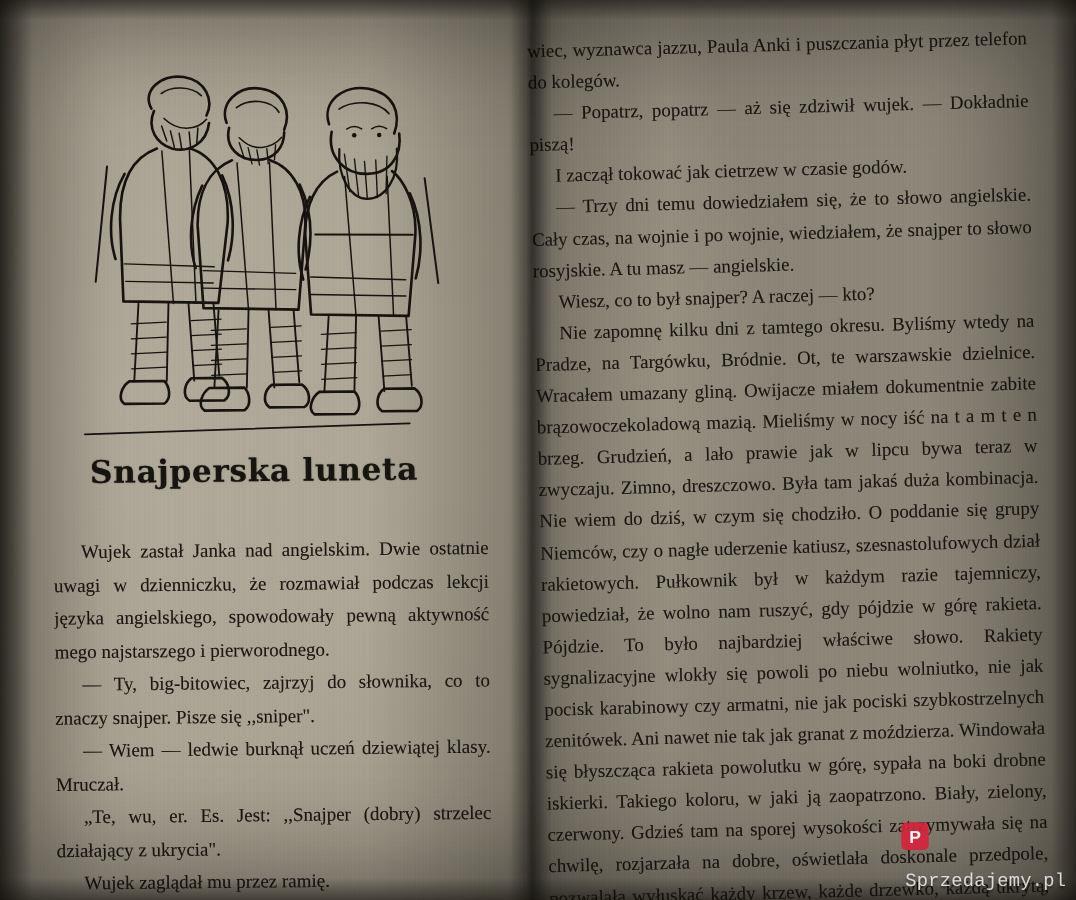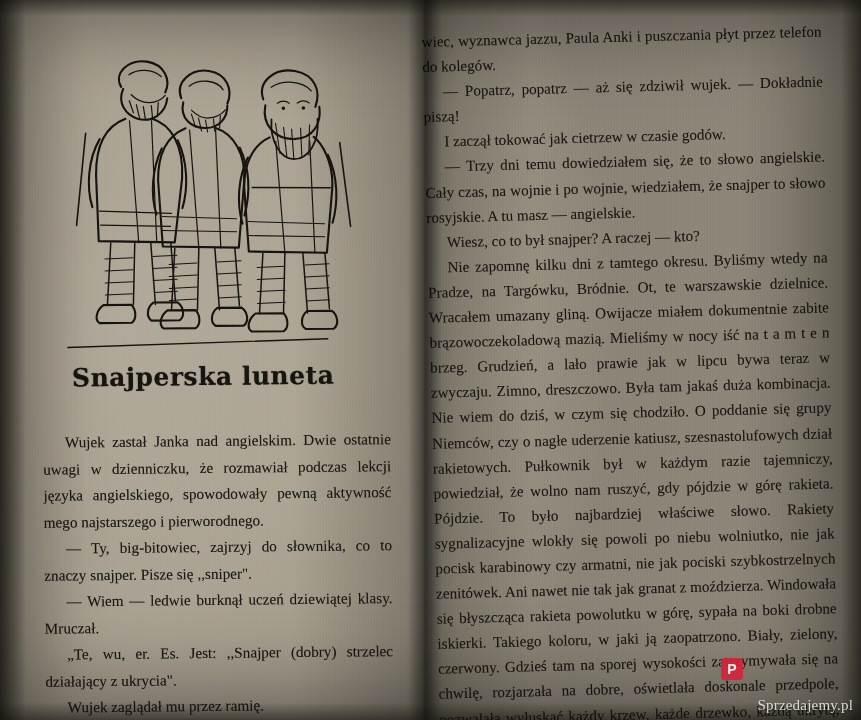--- a/index.html
+++ b/index.html
@@ -139,21 +139,21 @@
     font-size: 14px;
     font-weight: bold;
     line-height: 22px;
     text-align: center;
     opacity: .92;
   }
   .wm-text {
     position: absolute;
     right: 8px;
     bottom: 6px;
-    font-family: Liberation Serif, serif;
+    font-family: Liberation Mono, monospace;
     font-size: 15px;
     color: #f2f2f2;
     opacity: .85;
     letter-spacing: .2px;
     text-shadow: 0 1px 2px rgba(0,0,0,.6);
   }
   .vignette {
     position:absolute; inset:0;
     box-shadow: inset 0 0 90px 18px rgba(10,9,7,.45);
     pointer-events:none;

